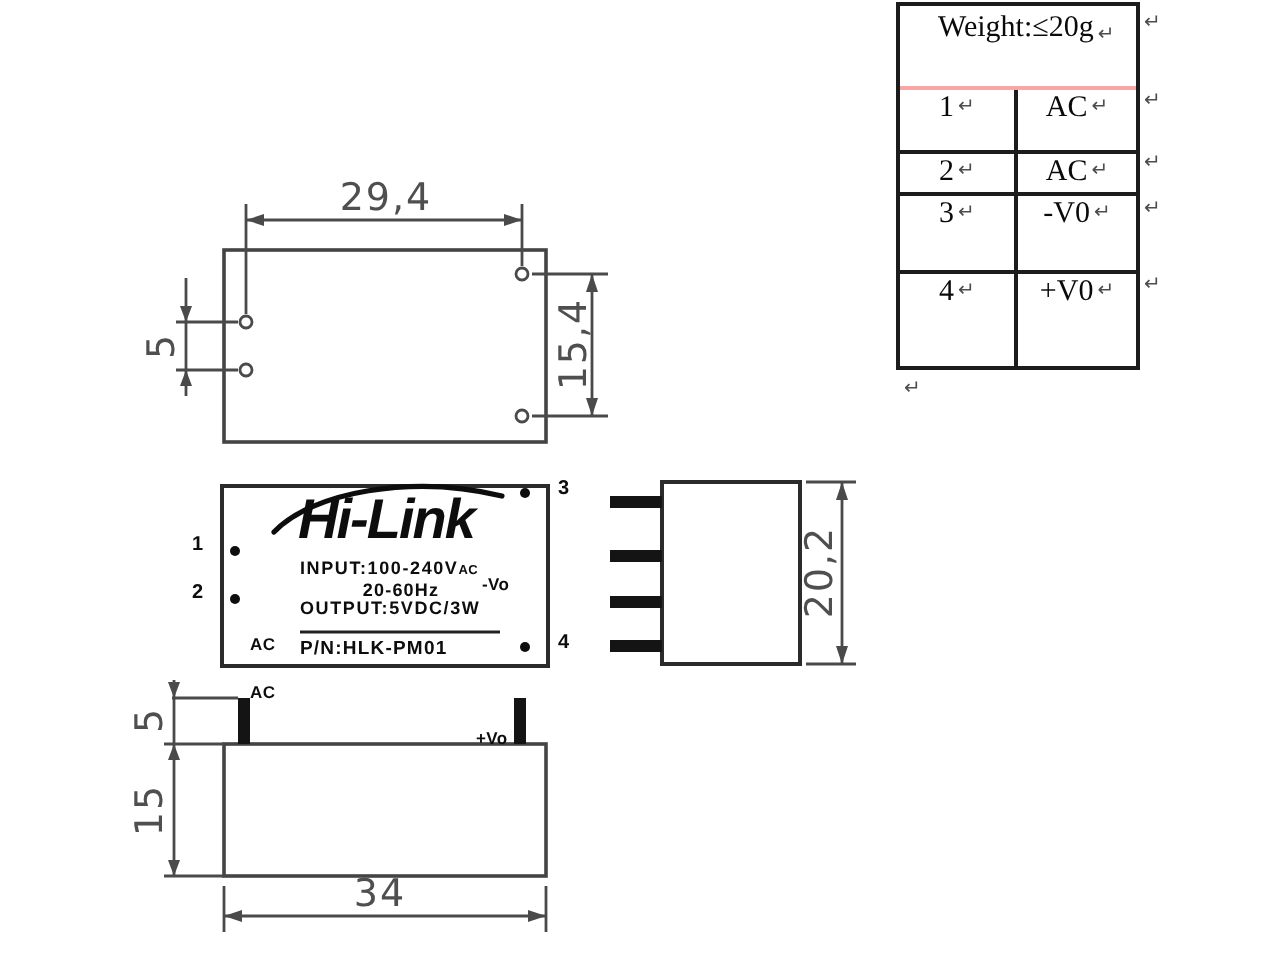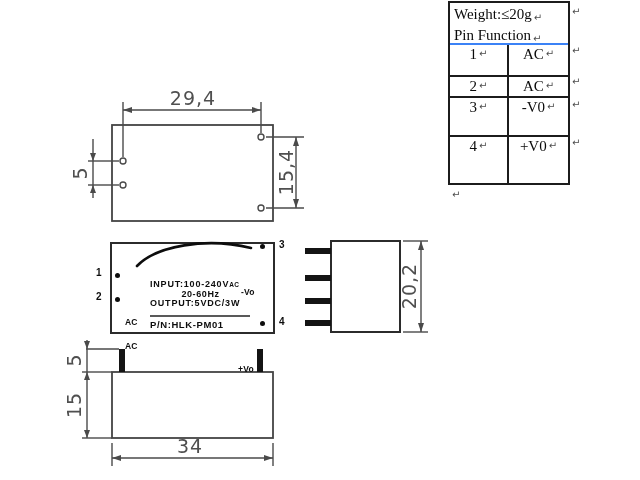--- a/index.html
+++ b/index.html
@@ -24,21 +24,21 @@
   .dot{position:absolute;width:5px;height:5px;border-radius:50%;background:#0d0d0d;}
   .specs{left:150px;top:280px;width:101px;font-weight:bold;font-size:9px;line-height:9.7px;
          letter-spacing:0.8px;}
   .specs .c{text-align:center;letter-spacing:0.6px;}
   .sub{font-size:6.5px;letter-spacing:0.2px;}
   .pn{left:150px;top:319px;font-weight:bold;font-size:9.5px;letter-spacing:0.6px;text-align:center;}
 
   .pin-table{position:absolute;left:448px;top:1px;width:122px;box-sizing:border-box;
              border:2px solid #1c1c1c;background:#fff;
              font-family:"Liberation Serif",serif;font-size:15px;color:#0a0a0a;}
-  .pt-header{height:38px;border-bottom:2px solid #3b82f6;padding:2px 2px 0 4px;line-height:18.5px;}
+  .pt-header{height:38px;border-bottom:2px solid #fca5a5;padding:2px 2px 0 19px;line-height:18.5px;}
   .pt-row{display:flex;border-bottom:2px solid #1c1c1c;}
   .pt-row:last-child{border-bottom:none;}
   .pt-c1{width:57px;border-right:2px solid #1c1c1c;display:flex;justify-content:center;
          align-items:flex-start;padding-top:1px;}
   .pt-c2{flex:1;display:flex;justify-content:center;align-items:flex-start;padding-top:1px;}
   .r1{height:30px;}.r2{height:19px;}.r3{height:37px;}.r4{height:46px;}
   .mark{font-family:"DejaVu Sans",sans-serif;font-size:10px;color:#4d4d4d;margin-left:2px;
         position:relative;top:2px;}
   .floatmark{position:absolute;font-family:"DejaVu Sans",sans-serif;font-size:10px;color:#4d4d4d;}
 </style>
@@ -117,20 +117,21 @@
 
       <line class="ln" x1="112" y1="443" x2="112" y2="466"></line>
       <line class="ln" x1="273" y1="443" x2="273" y2="466"></line>
       <line class="ln" x1="112" y1="458" x2="273" y2="458"></line>
       <path class="ar" d="M112,458 L121,455 L121,461 Z"></path>
       <path class="ar" d="M273,458 L264,455 L264,461 Z"></path>
       <text class="dim" x="190" y="453" text-anchor="middle">34</text>
     </g>
   </svg>
 
+  <div class="ov logo">Hi-Link</div>
 
   <div class="ov pnum" style="left:96px;top:268px;">1</div>
   <div class="dot" style="left:115px;top:273px;"></div>
   <div class="ov smlbl" style="left:125px;top:271px;">AC</div>
 
   <div class="ov pnum" style="left:96px;top:292px;">2</div>
   <div class="dot" style="left:115px;top:297px;"></div>
   <div class="ov smlbl" style="left:125px;top:295px;">AC</div>
 
   <div class="ov smlbl" style="left:241px;top:241px;">-Vo</div>
@@ -144,21 +145,20 @@
   <div class="ov specs">
     <div><span>INPUT:100-240V</span><span class="sub">AC</span></div>
     <div class="c">20-60Hz</div>
     <div>OUTPUT:5VDC/3W</div>
   </div>
   <div class="ov pn">P/N:HLK-PM01</div>
 
   <div class="pin-table">
     <div class="pt-header">
       <div><span>Weight:≤20g</span><span class="mark">↵</span></div>
-      <div><span>Pin Function</span><span class="mark">↵</span></div>
     </div>
     <div class="pt-row r1">
       <div class="pt-c1">
           <span>1</span>
           <span class="mark">↵</span>
         </div>
       <div class="pt-c2">
           <span>AC</span>
           <span class="mark">↵</span>
         </div>

